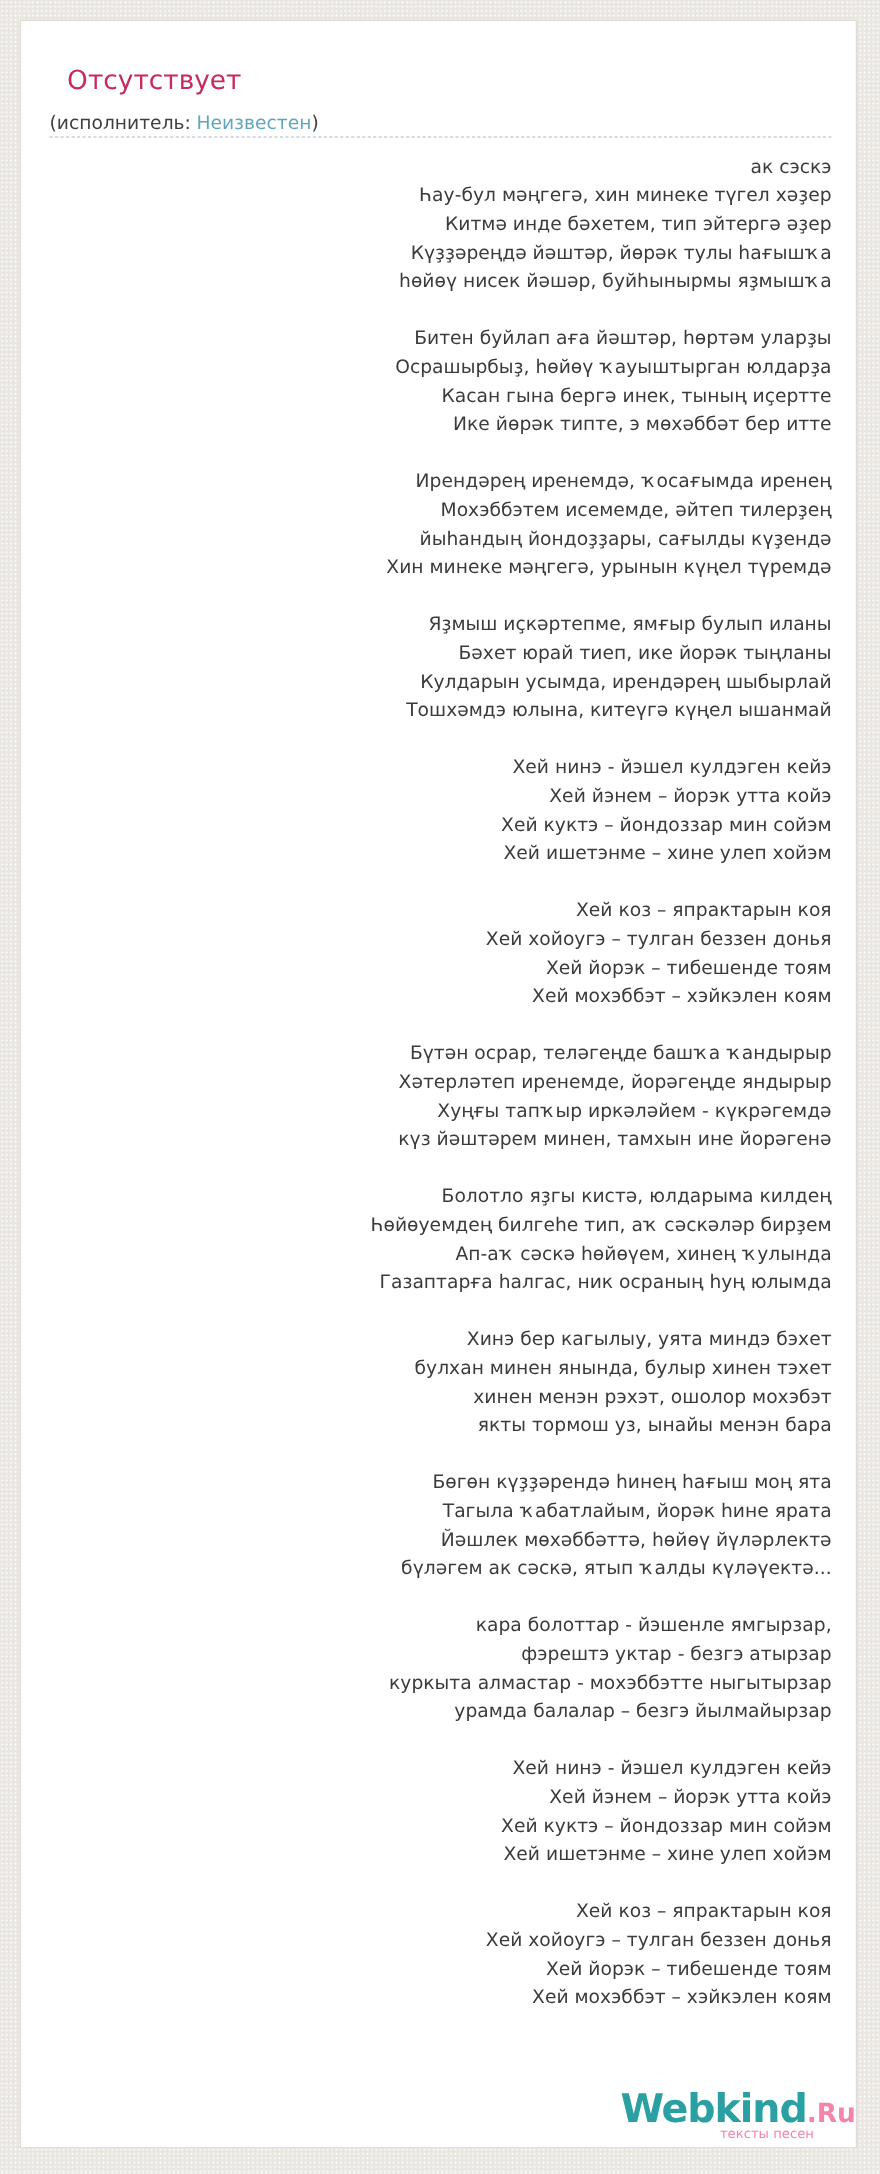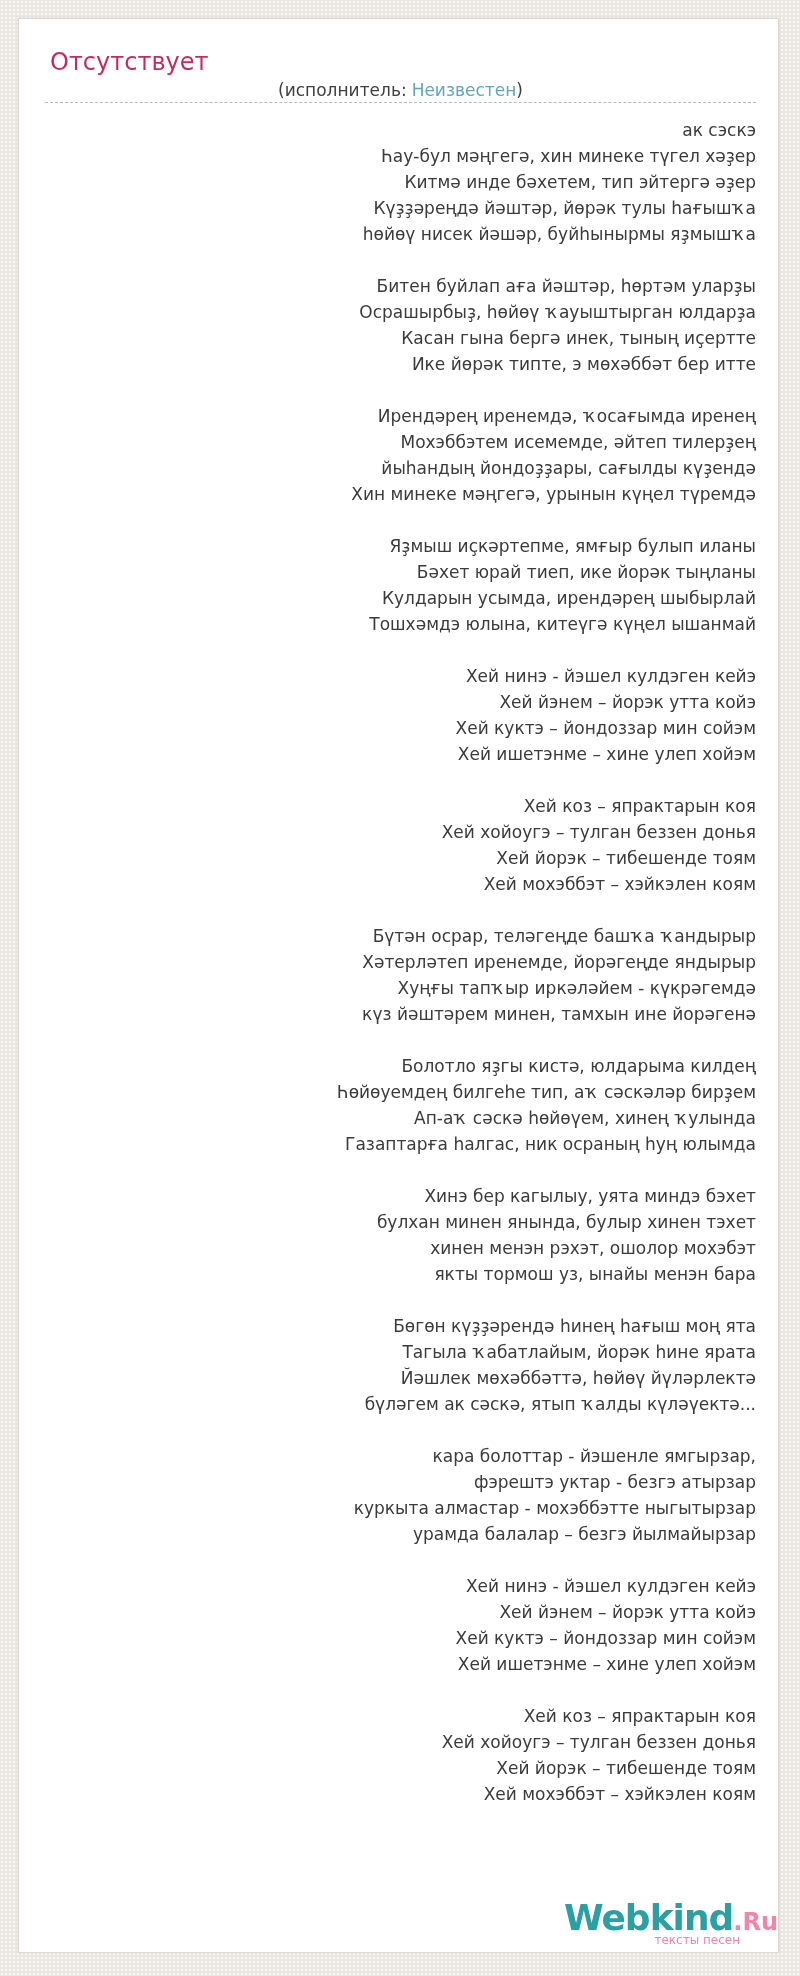--- a/index.html
+++ b/index.html
@@ -23,31 +23,30 @@
     background: #ffffff;
     border: 1px solid #dcd8d2;
     box-shadow: 0 0 3px rgba(0,0,0,0.06);
     padding: 24px 22px 18px 26px;
   }
   .header {
     border-bottom: 1px dashed #a9bcc7;
     padding-bottom: 2px;
   }
   .song-title {
-    margin: 5px;
+    margin: 16px;
     font-size: 24px;
     line-height: 28px;
     font-weight: normal;
     color: #c52b60;
   }
   .artist-line {
     font-size: 17px;
     line-height: 19px;
     color: #3f3f3f;
-    text-align: center;
   }
   .artist-link {
     color: #61a7bb;
     text-decoration: none;
     margin-left: 5px;
     cursor: pointer;
   }
   .lyrics {
     margin-top: 14px;
     font-size: 17px;

